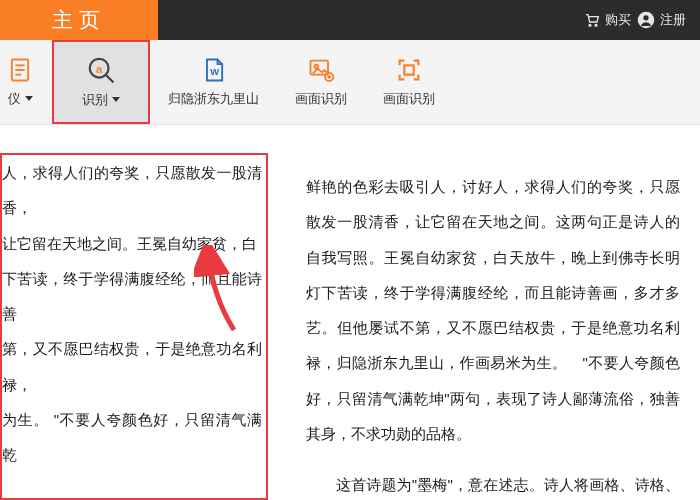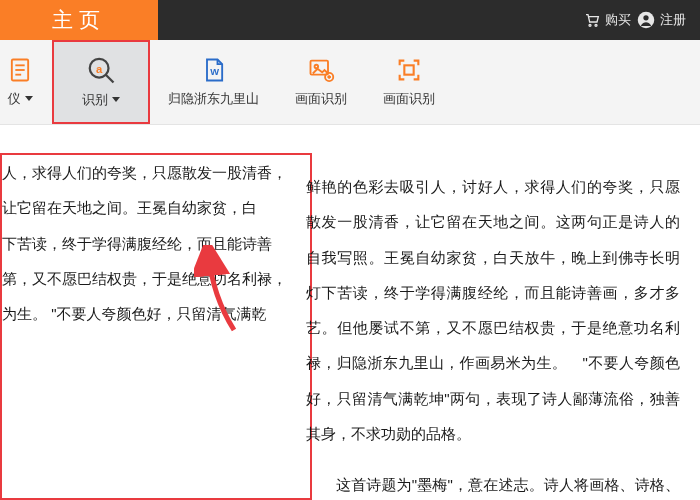--- a/index.html
+++ b/index.html
@@ -16,21 +16,21 @@
   .toolbar-group { display: flex; align-items: stretch; }
   .toolitem { display: flex; flex-direction: column; align-items: center; justify-content: center; gap: 6px; padding: 0 18px; font-size: 13px; color: #333; cursor: pointer; }
   .toolitem .lbl { white-space: nowrap; }
   .toolitem .caret { display: inline-block; width: 0; height: 0; border-left: 4px solid transparent; border-right: 4px solid transparent; border-top: 5px solid #333; margin-left: 4px; vertical-align: 2px; }
   .toolitem svg { display: block; }
   .highlight { background: #e0e1e3; border: 2px solid #e93a3f; padding: 0 28px; }
   .toolitem.partial-first { padding-left: 6px; }
 
   .content { position: relative; height: calc(500px - 40px - 85px); }
   .colLeft, .colRight { position: absolute; top: 28px; bottom: 0; overflow: hidden; font-size: 15px; line-height: 2.35; color: #1a1a1a; text-align: justify; }
-  .colLeft { left: 0; width: 312px; border: 2px solid #e93a3f; padding: 0 4px 0 0; }
+  .colLeft { left: 0; width: 268px; border: 2px solid #e93a3f; padding: 0 4px 0 0; }
   .colRight { left: 290px; right: 0; padding-right: 4px; }
   .colRight p { text-indent: 2em; margin: 16px; }
   .colRight .firstpara { text-indent: 0; }
   .annot { color: #a16207; font-size: 16px; }
 
   .arrow { position: absolute; left: 194px; top: 120px; pointer-events: none; }
 </style>
 </head>
 <body>
 

